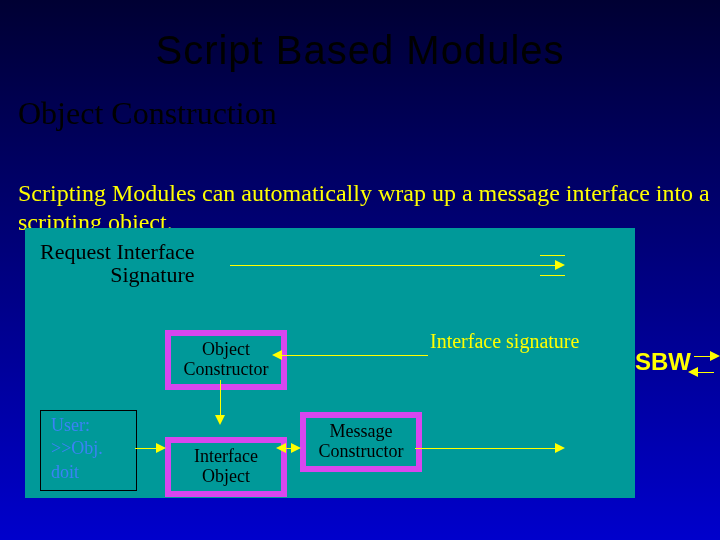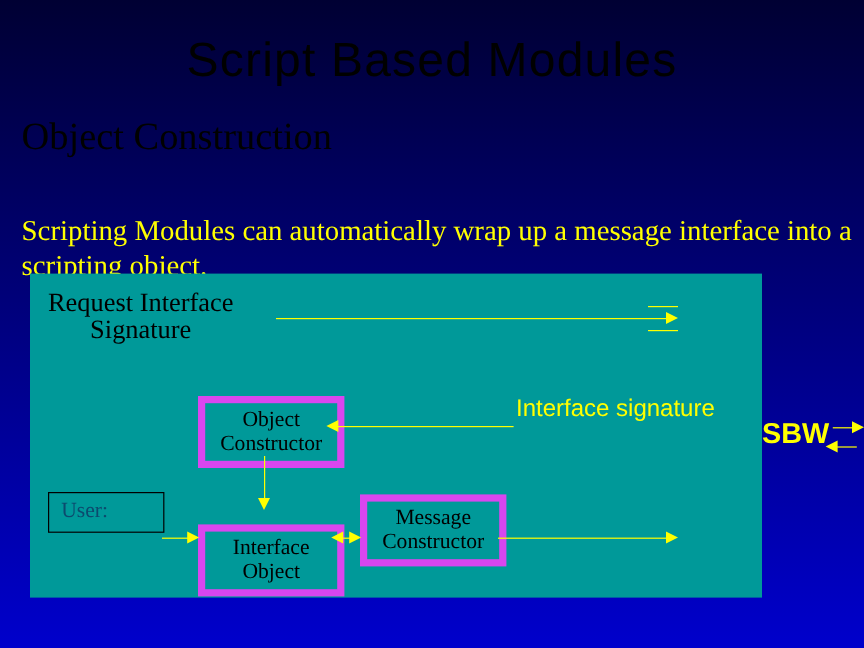--- a/index.html
+++ b/index.html
@@ -51,50 +51,50 @@
   font-size:24px;
   position:absolute;
   left:635px;top:348px;
 }
 .req{
   color:#000;
   font-family:'Times New Roman',serif;
   font-size:22px;
   position:absolute;
   left:40px;top:240px;
-  text-align:center;
+  text-align:right;
   line-height:1.05;
 }
 .small-box{
   position:absolute;
   border:6px solid #d946ef;
   color:#000;
   font-family:'Times New Roman',serif;
   font-size:18px;
   text-align:center;
   line-height:1.1;
   padding:4px 0;
 }
 .obj-con{left:165px;top:330px;width:110px}
 .int-obj{left:165px;top:437px;width:110px}
 .msg-con{left:300px;top:412px;width:110px}
 .user-box{
   position:absolute;
   left:40px;top:410px;
   border:1px solid #000;
-  color:#0c4a6e;
+  color:#3b82f6;
   font-family:'Times New Roman',serif;
   font-size:18px;
   padding:3px 10px 6px 10px;
   line-height:1.3;
   width:75px;
 }
 .int-sig{
   color:#ffff00;
-  font-family:Liberation Sans, sans-serif;
+  font-family:Liberation Serif, serif;
   font-size:20px;
   position:absolute;
   left:430px;top:330px;
 }
 .hline{position:absolute;height:0;border-top:1.5px solid #ffff00}
 .vline{position:absolute;width:0;border-left:1.5px solid #ffff00}
 .arrow-r{
   position:absolute;width:0;height:0;
   border-top:5px solid transparent;
   border-bottom:5px solid transparent;
@@ -125,20 +125,21 @@
 <div class="sbw-label">SBW</div>
 
 <div class="req">Request Interface<br>Signature</div>
 
 <div class="small-box obj-con">Object<br>Constructor</div>
 <div class="small-box int-obj">Interface<br>Object</div>
 <div class="small-box msg-con">Message<br>Constructor</div>
 
 <div class="user-box">
   <span>User:</span><br>
+  <span>&gt;&gt;Obj. doit</span>
 </div>
 
 <div class="int-sig">Interface signature</div>
 
 <div class="hline" style="left:230px;top:265px;width:325px"></div>
 <div class="arrow-r" style="left:555px;top:260px"></div>
 
 <div class="hline" style="left:540px;top:255px;width:25px"></div>
 <div class="hline" style="left:540px;top:275px;width:25px"></div>
 

